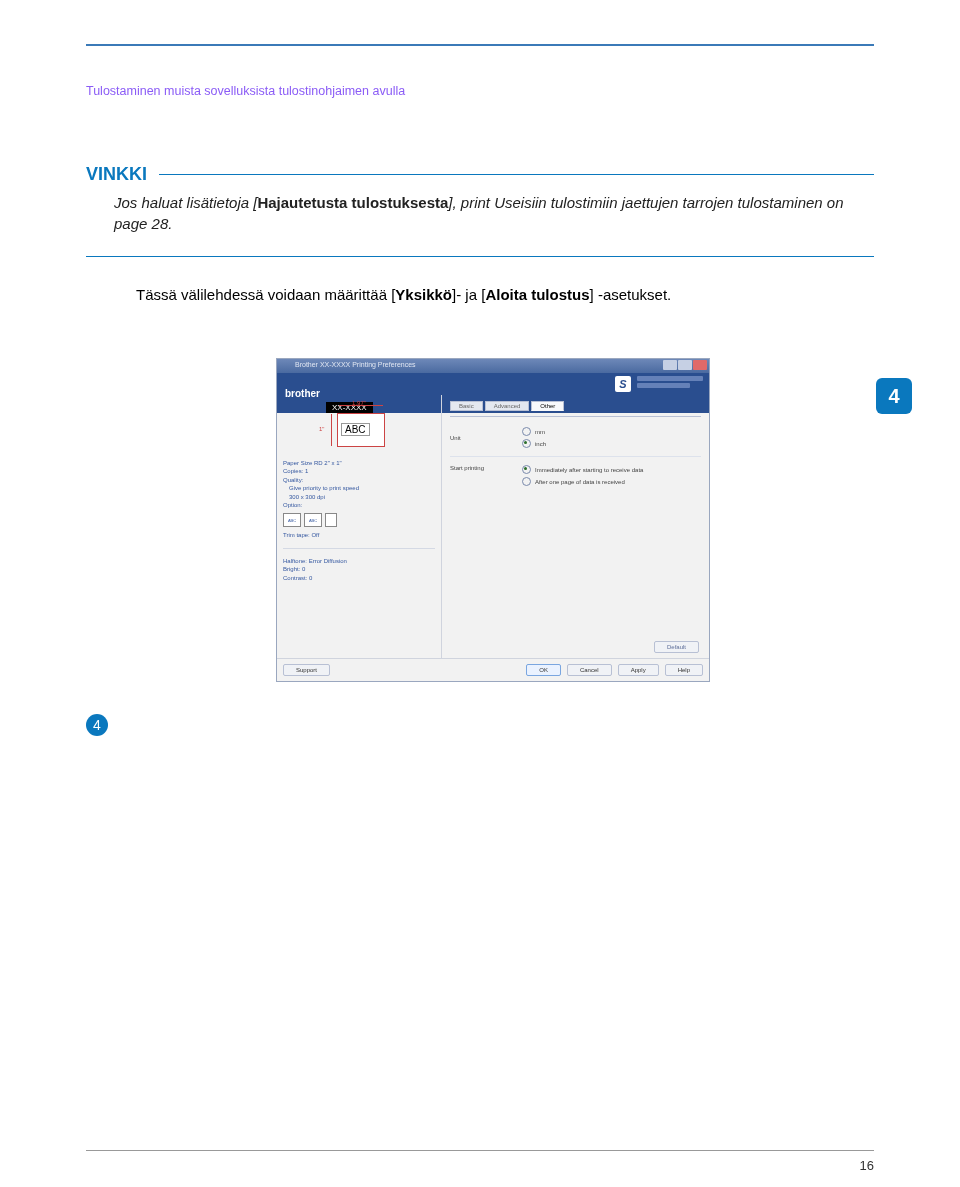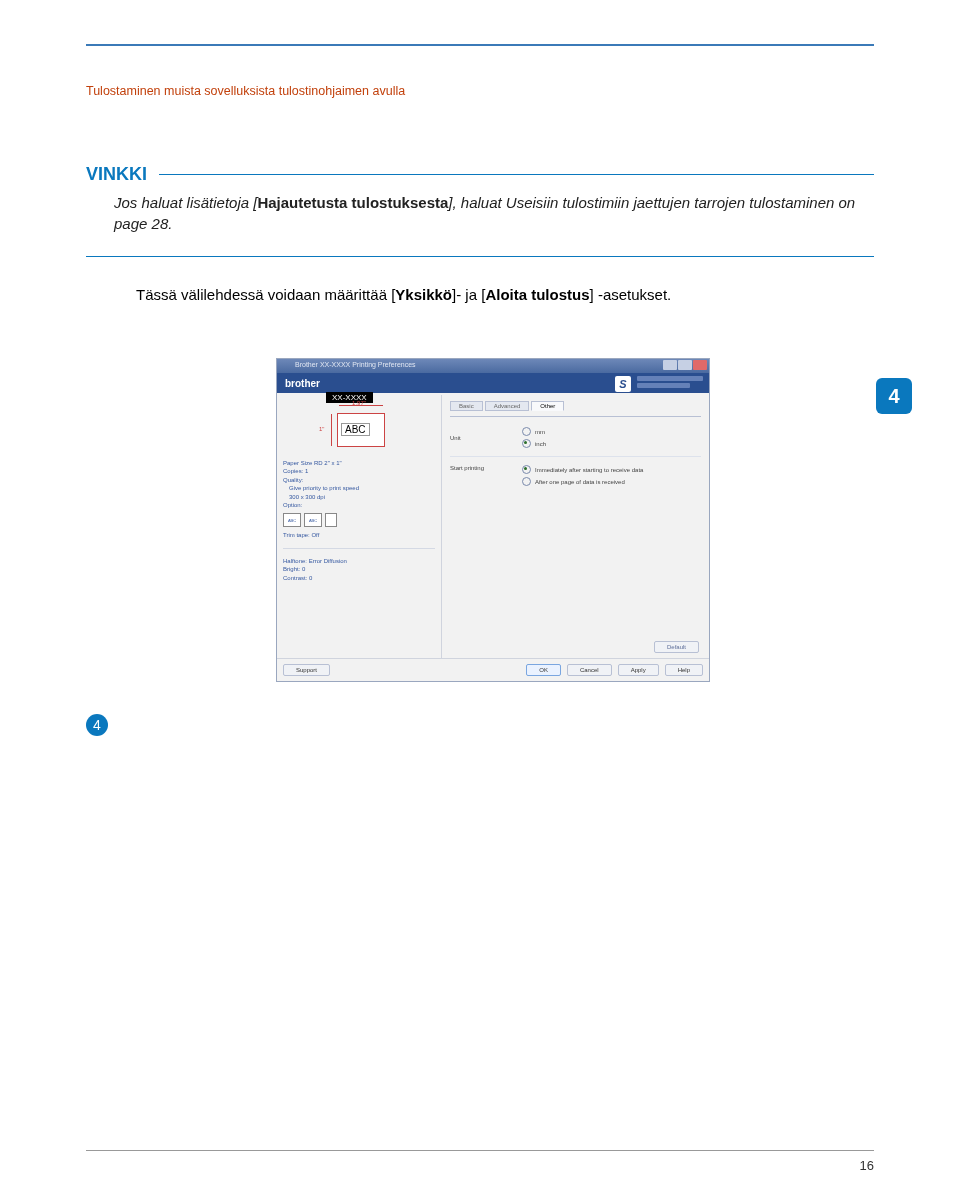--- a/index.html
+++ b/index.html
@@ -18,21 +18,21 @@
     left: 86px;
     width: 788px;
     height: 2px;
     background: #3b7ab8;
   }
   .header-breadcrumb {
     position: absolute;
     top: 84px;
     left: 86px;
     font-size: 12.5px;
-    color: #c2410c;
+    color: #8b5cf6;
   }
   .vinkki-row {
     position: absolute;
     top: 164px;
     left: 86px;
     width: 788px;
     display: flex;
     align-items: center;
   }
   .vinkki-label {
@@ -135,21 +135,21 @@
   }
   .shot-titlebar .winbtn span {
     width: 14px;
     height: 10px;
     background: #c6d0e4;
     border-radius: 1px;
   }
   .shot-titlebar .winbtn span.close { background: #e06969; }
 
   .shot-brand {
-    height: 20px;
+    height: 40px;
     background: #2a4e8f;
     color: #fff;
     display: flex;
     align-items: center;
     position: relative;
   }
   .shot-brand .logo {
     font-weight: bold;
     font-size: 10px;
     margin-left: 8px;
@@ -445,21 +445,21 @@
 
 <div class="top-rule"></div>
 
 <div class="header-breadcrumb">Tulostaminen muista sovelluksista tulostinohjaimen avulla</div>
 
 <div class="vinkki-row">
   <span class="vinkki-label">VINKKI</span>
   <span class="vinkki-line"></span>
 </div>
 <div class="vinkki-body">
-  <span>Jos haluat lisätietoja [</span><b>Hajautetusta tulostuksesta</b><span>], haluat </span><span>Useisiin tulostimiin jaettujen tarrojen tulostaminen</span><span> on page 28.</span>
+  <span>Jos haluat lisätietoja [</span><b>Hajautetusta tulostuksesta</b><span>], print </span><span>Useisiin tulostimiin jaettujen tarrojen tulostaminen</span><span> on page 28.</span>
 </div>
 <div class="vinkki-underline"></div>
 
 <div class="bullet-block">
   <div class="bullet-sub">
     <span>Tässä välilehdessä voidaan määrittää [</span><b>Yksikkö</b><span>]- ja [</span><b>Aloita tulostus</b><span>] -asetukset.</span>
   </div>
 </div>
 
 <div class="chapter-tab">4</div>

